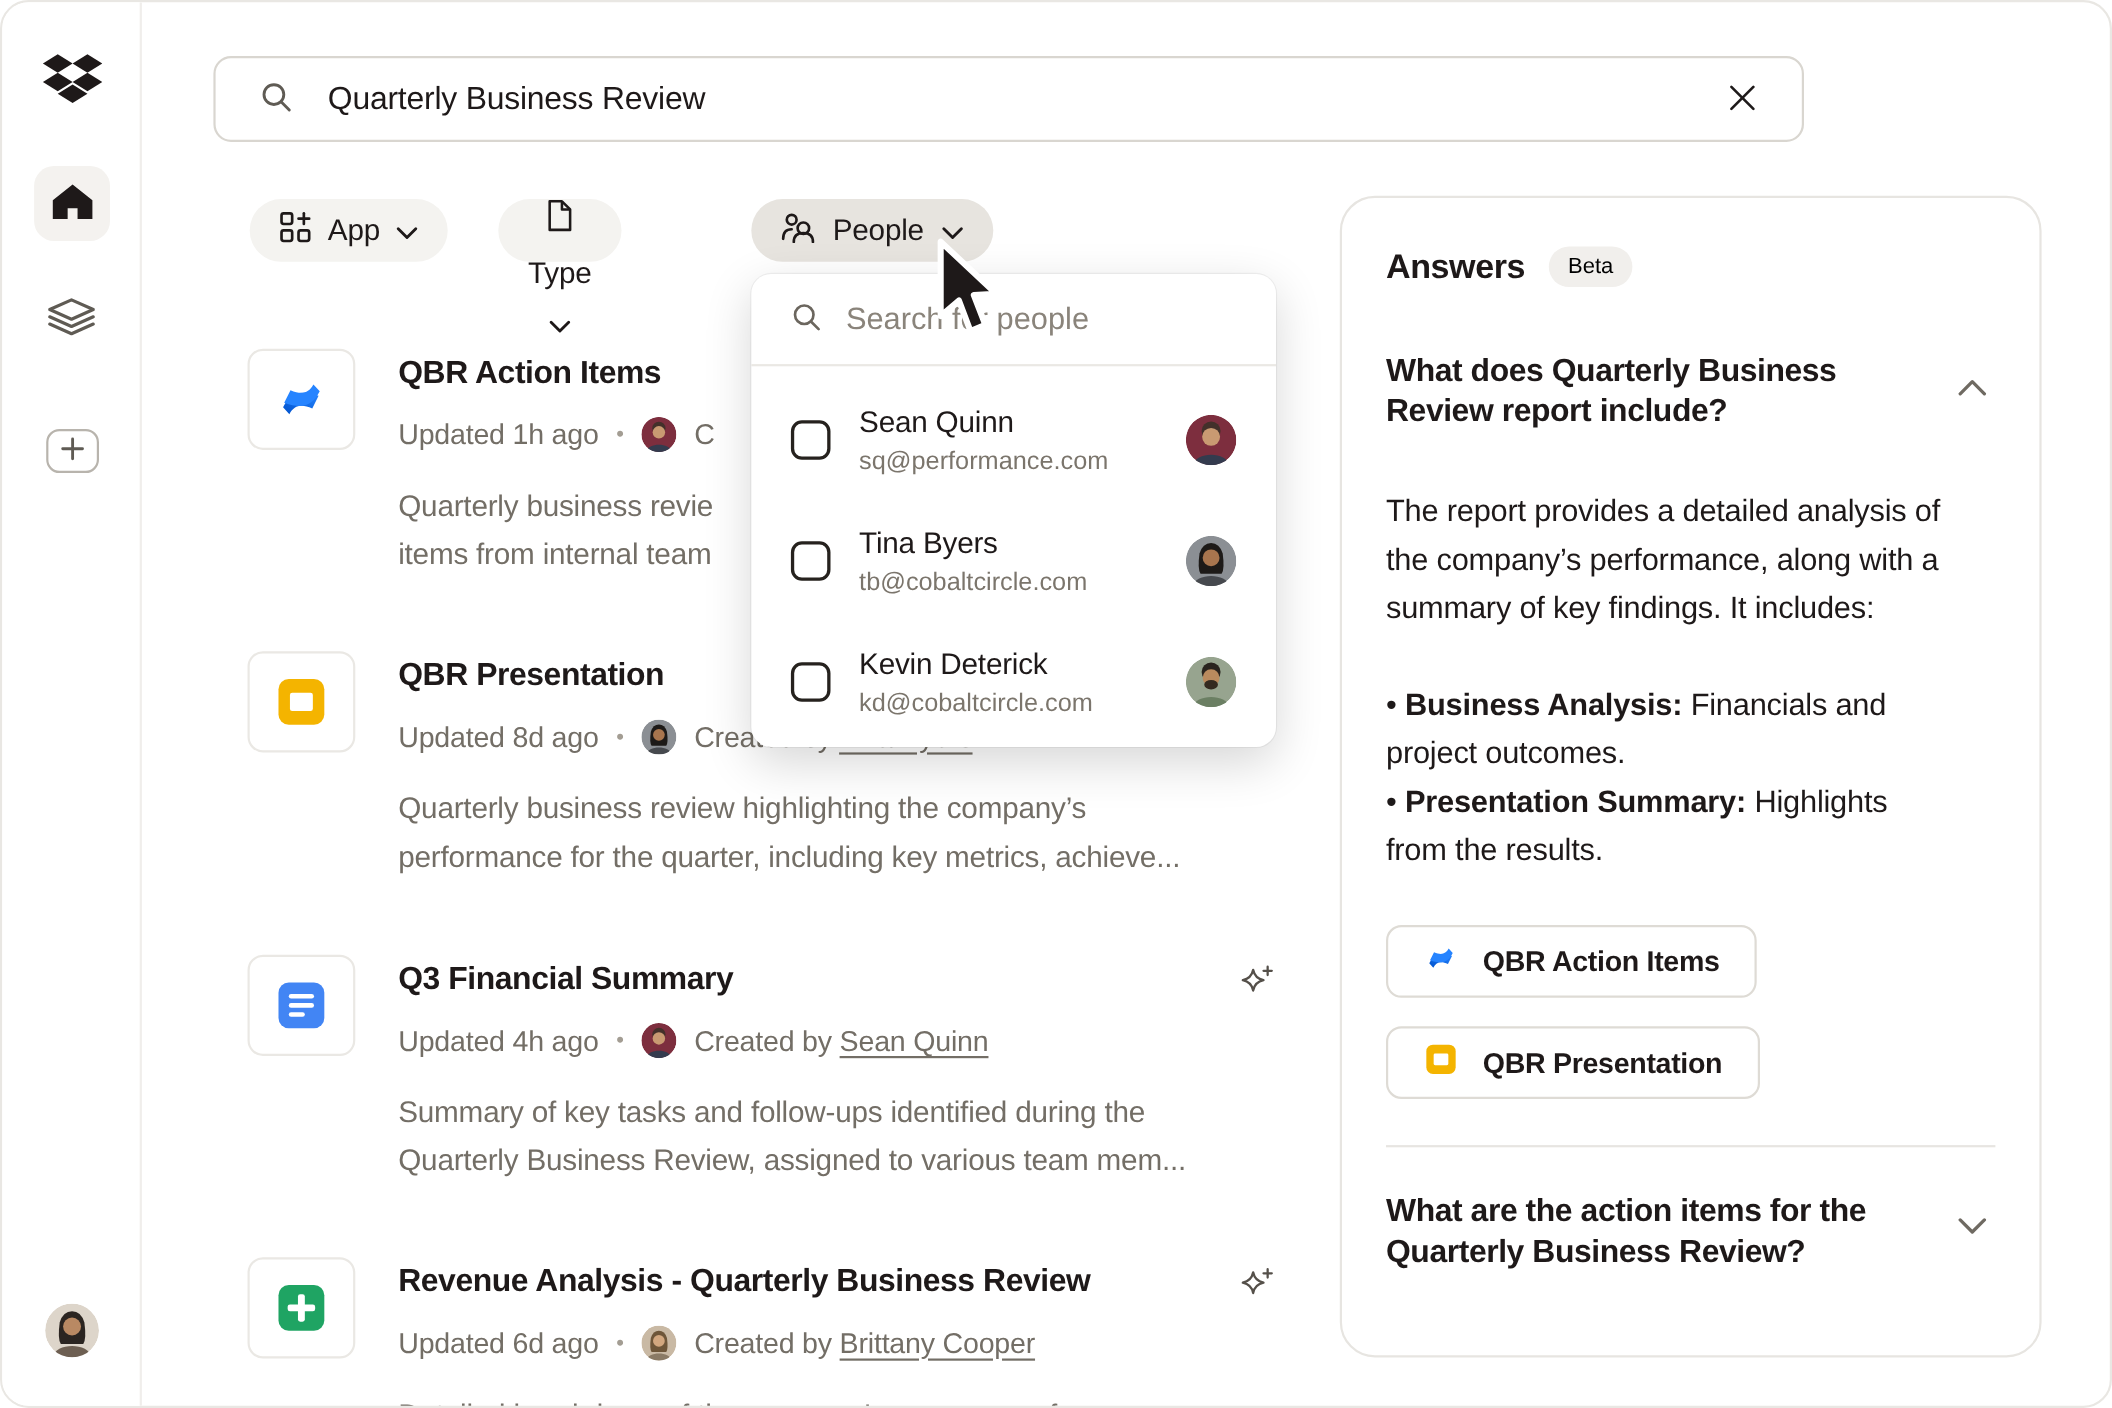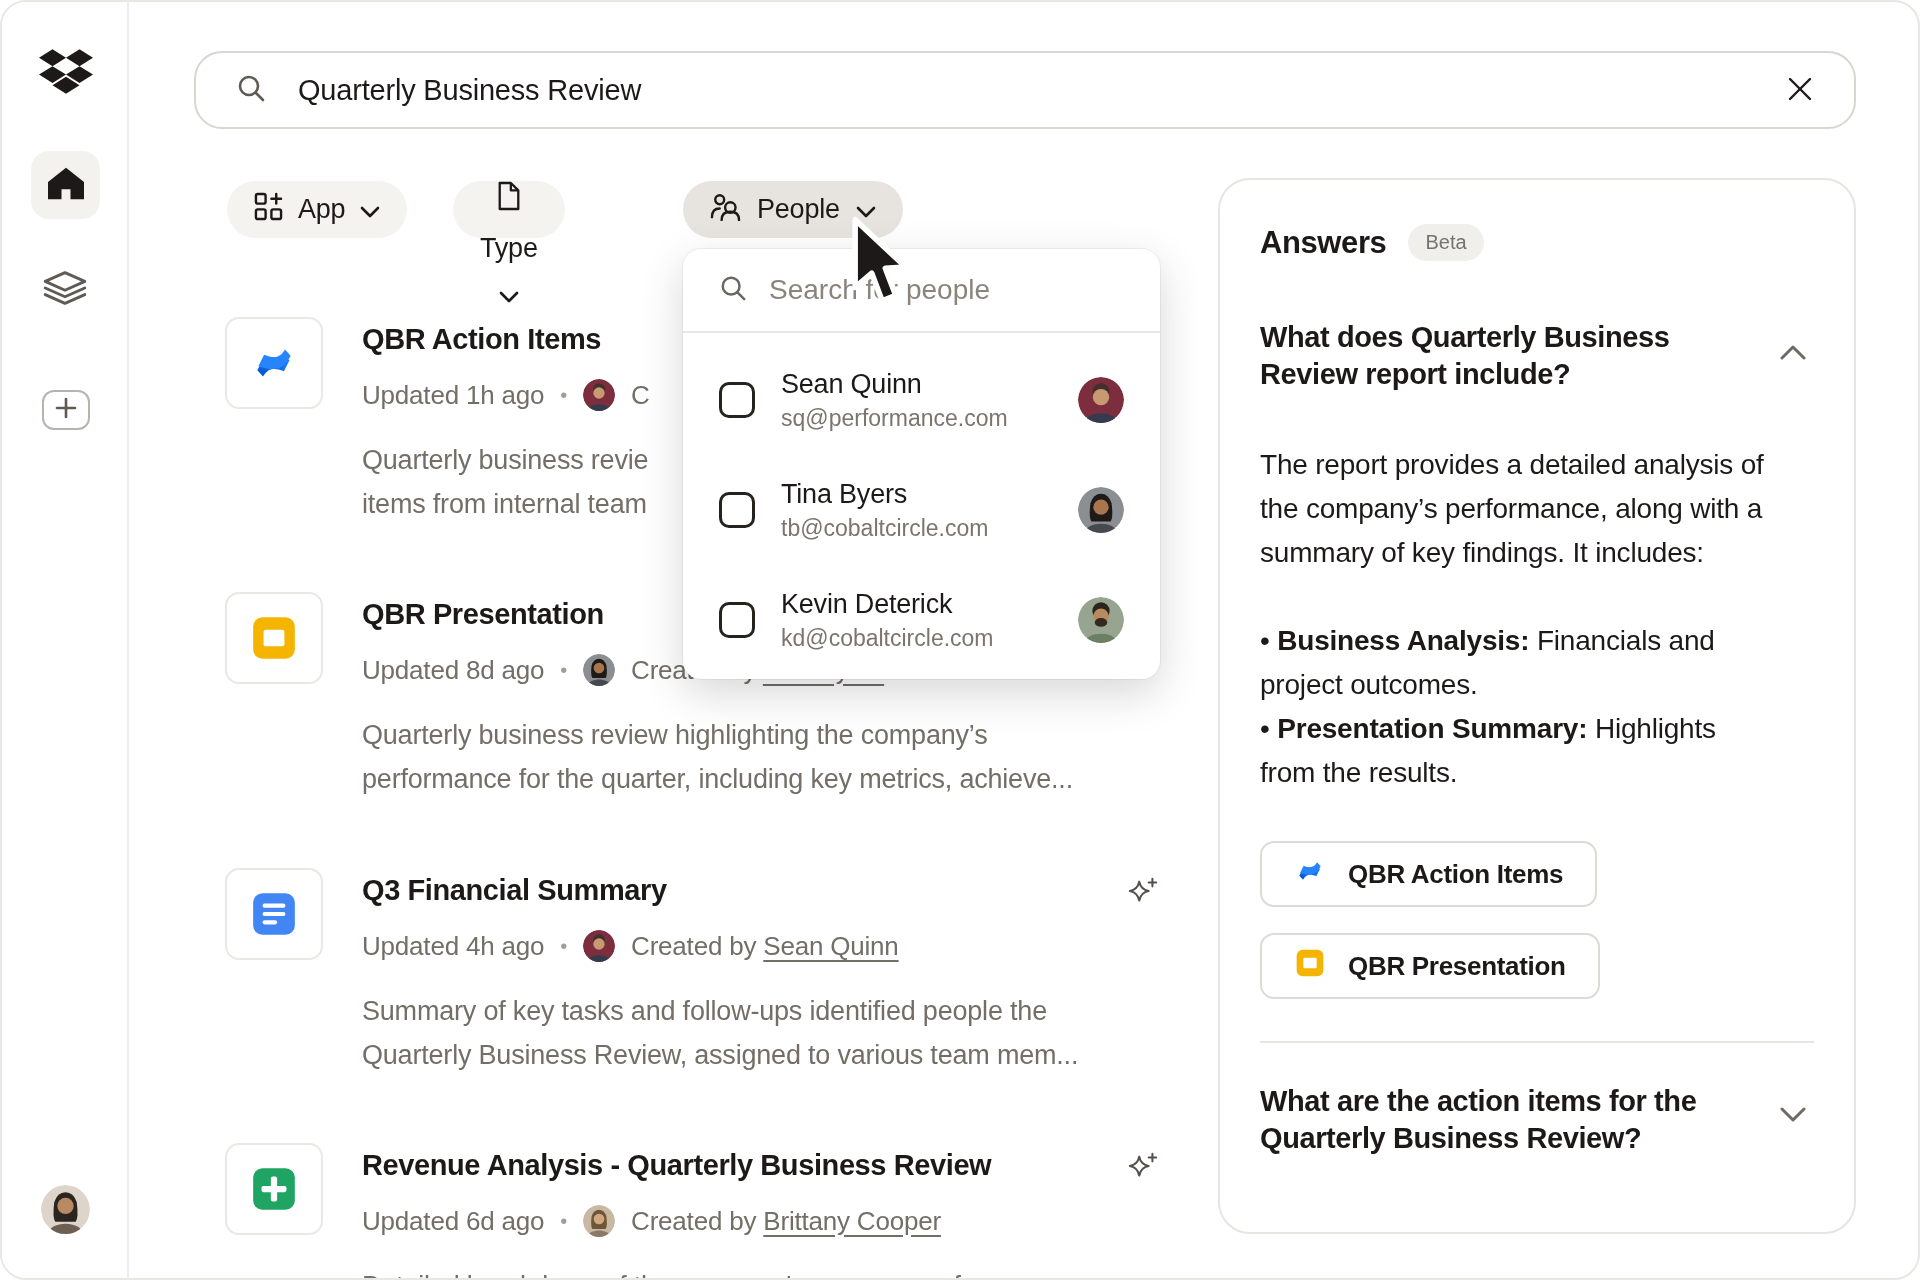--- a/index.html
+++ b/index.html
@@ -26,22 +26,22 @@
   .sb-stacks { position:absolute; left:41px; top:268px; width:44px; height:40px; display:flex; align-items:center; justify-content:center; }
   .sb-new {
     position:absolute; left:40px; top:388px; width:48px; height:40px;
     border:2px solid #b8b4ad; border-radius:12px; display:flex; align-items:center; justify-content:center; background:#fff;
   }
   .sb-avatar { position:absolute; left:39px; top:1183px; width:49px; height:49px; border-radius:50%; overflow:hidden; }
   .sb-avatar svg, .pd-avatar svg, .meta-avatar svg { width:100%; height:100%; display:block; }
 
   
   .searchbar {
-    position:absolute; left:192px; top:49px; width:1662px; height:78px;
-    background:#fff; border:2px solid #d9d6d0; border-radius:28px;
+    position:absolute; left:192px; top:49px; width:1446px; height:78px;
+    background:#fff; border:2px solid #d9d6d0; border-radius:16px;
     display:flex; align-items:center; padding:0 40px; gap:32px; z-index:5;
   }
   .searchbar input {
     flex:1; border:none; outline:none; font-family:inherit;
     font-size:29px; color:#1e1919; letter-spacing:-0.2px; background:transparent;
   }
   .icon-btn { display:flex; align-items:center; justify-content:center; cursor:pointer; background:none; border:none; }
 
   
   .chip {
@@ -100,21 +100,21 @@
 
   
   .answers {
     position:absolute; left:1216px; top:176px; width:638px; height:1056px;
     background:#fff; border:2px solid #e7e5e1; border-radius:32px;
     padding:44px 40px; z-index:2;
   }
   .answers-header { display:flex; align-items:center; gap:22px; }
   .answers-title { font-size:31px; font-weight:700; letter-spacing:-0.4px; }
   .beta-badge {
-    background:#f1efec; color:#737373; font-size:20px; padding:7px 17px; border-radius:999px;
+    background:#f1efec; color:#000000; font-size:20px; padding:7px 17px; border-radius:999px;
   }
   .question { position:relative; cursor:pointer; }
   .q1 { margin-top:58px; }
   .q-line { font-size:29px; font-weight:700; line-height:37px; letter-spacing:-0.4px; width:510px; }
   .q-chevron { position:absolute; right:8px; top:26px; }
   .q2 .q-chevron { top:24px; }
   .answer-para { margin-top:50px; font-size:28px; line-height:44px; letter-spacing:-0.2px; width:570px; }
   .answer-bullets { margin-top:44px; font-size:28px; line-height:44px; letter-spacing:-0.2px; width:560px; }
   .answer-bullets b { font-weight:700; }
   .sources { margin-top:46px; display:flex; flex-direction:column; gap:26px; }
@@ -333,21 +333,21 @@
           <svg viewBox="0 0 48 48">
             <circle cx="24" cy="24" r="24" fill="#7d2e3e"></circle>
             <circle cx="24" cy="15.5" r="9" fill="#43302a"></circle>
             <circle cx="24" cy="21" r="8.5" fill="#c99a72"></circle>
             <path d="M6.5 48 C9 34.5 39 34.5 41.5 48 Z" fill="#343b4e"></path>
           </svg>
         </span>
         <span class="creator"><span>Created by</span> <span class="creator-link">Sean Quinn</span></span>
       </div>
       <div class="result-snippet">
-        <div>Summary of key tasks and follow-ups identified people the</div>
+        <div>Summary of key tasks and follow-ups identified during the</div>
         <div>Quarterly Business Review, assigned to various team mem...</div>
       </div>
     </div>
   </div>
 
   <div class="result r3">
     <div class="tile">
       <svg viewBox="0 0 48 48" width="50" height="50">
         <rect x="4" y="4" width="40" height="40" rx="9" fill="#1FA463"></rect>
         <rect x="21" y="12" width="6" height="24" rx="2" fill="#fff"></rect>

